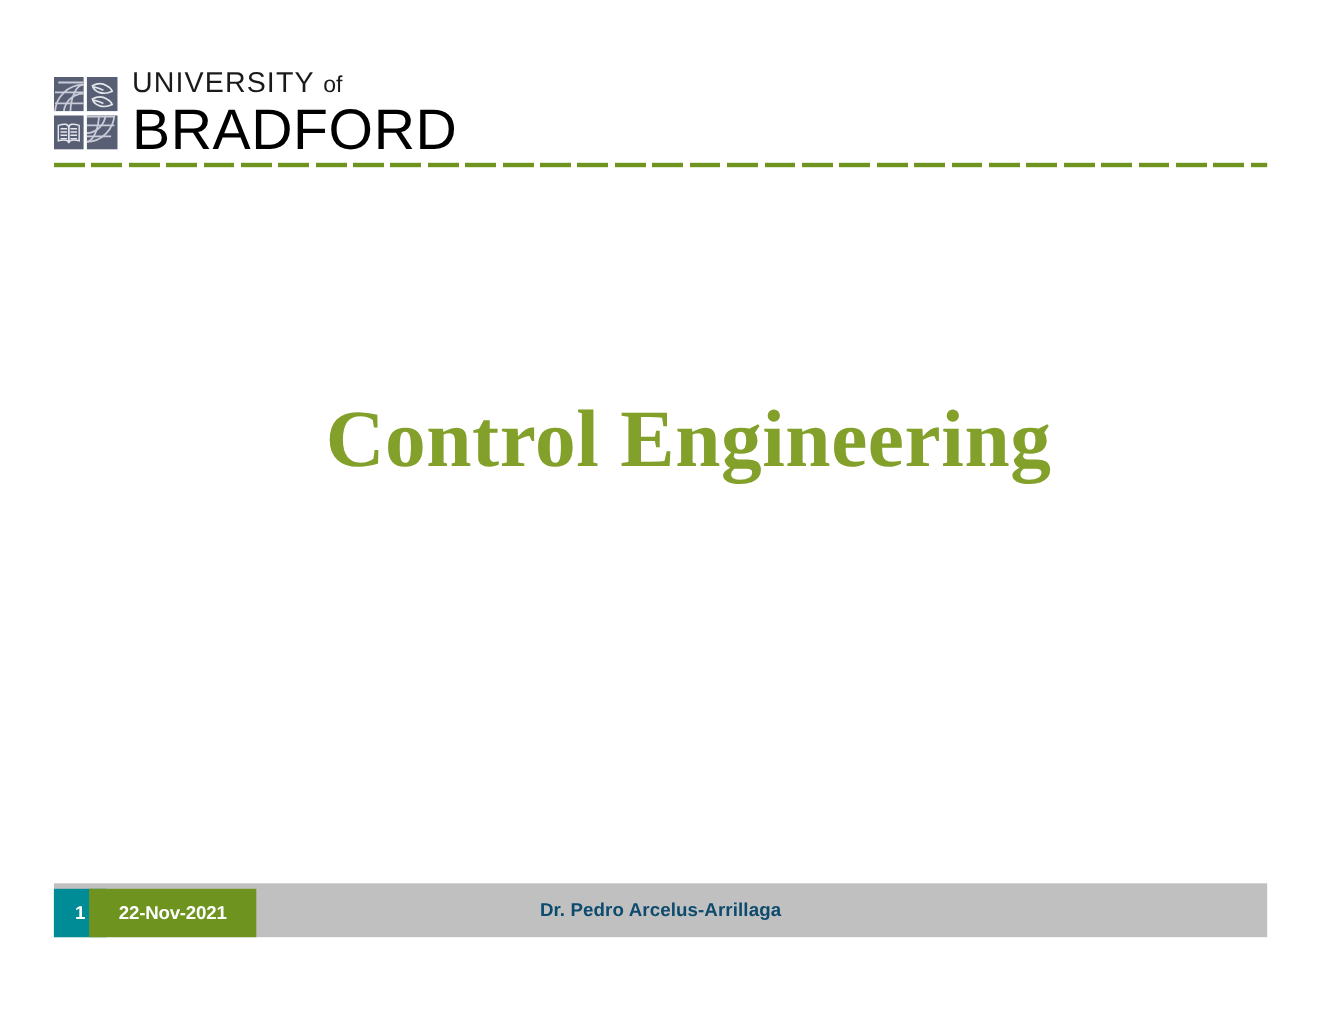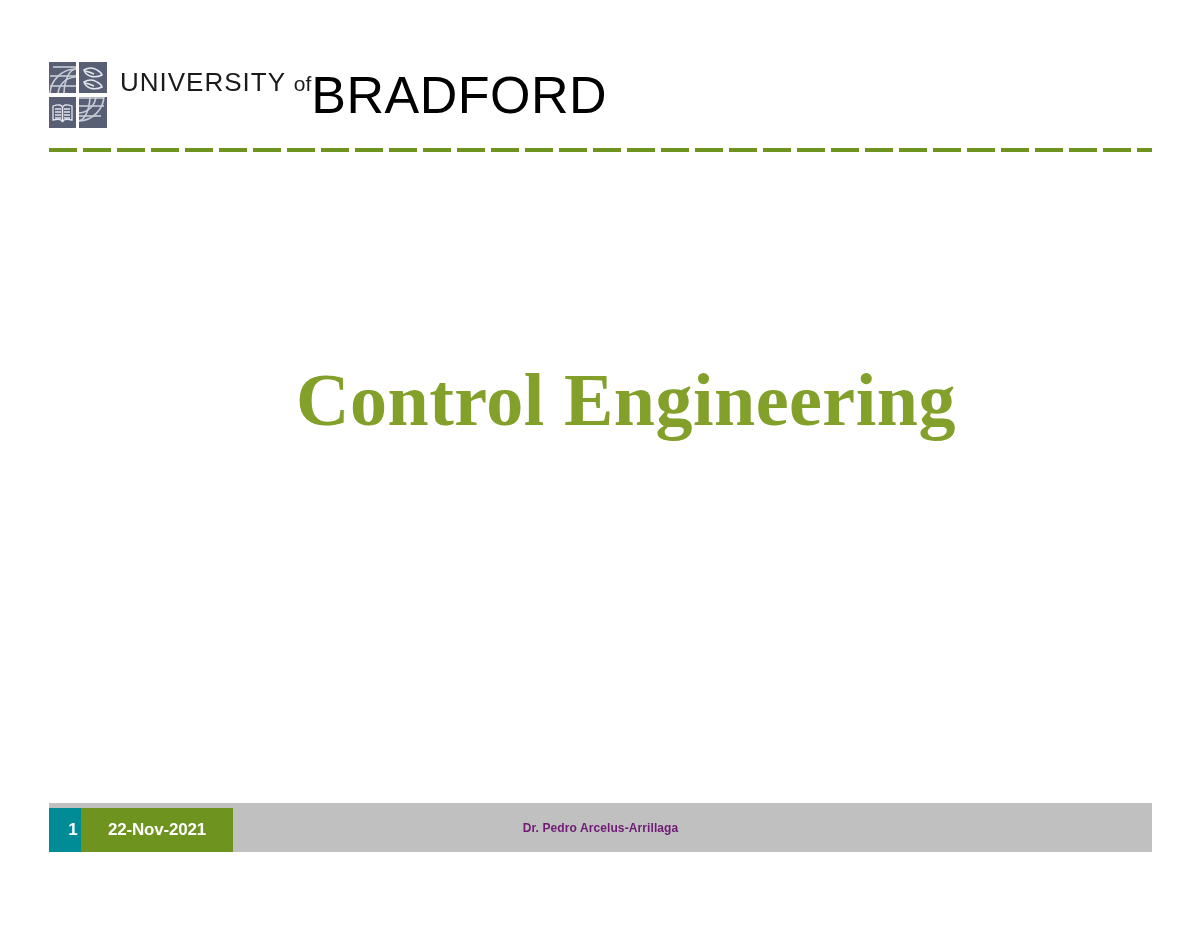--- a/index.html
+++ b/index.html
@@ -34,20 +34,21 @@
   }
 
   .logo-mark {
     width: 58px;
     height: 66px;
     display: block;
   }
 
   .wordmark {
     display: flex;
+    flex-direction: column;
     line-height: 1;
   }
 
   .wordmark-top {
     font-family: "Liberation Sans", sans-serif;
     font-size: 26px;
     font-weight: 300;
     letter-spacing: 1.0px;
     color: #1a1a1a;
     white-space: nowrap;
@@ -142,22 +143,22 @@
   }
   .footer-presenter {
     position: absolute;
     left: 0;
     top: 0;
     width: 1103px;
     height: 49px;
     display: flex;
     align-items: center;
     justify-content: center;
-    color: #701a75;
-    font-size: 12px;
+    color: #0c4a6e;
+    font-size: 17px;
     font-weight: bold;
     letter-spacing: 0.1px;
     pointer-events: none;
   }
 </style>
 </head>
 <body>
 
 <div class="slide">
 

